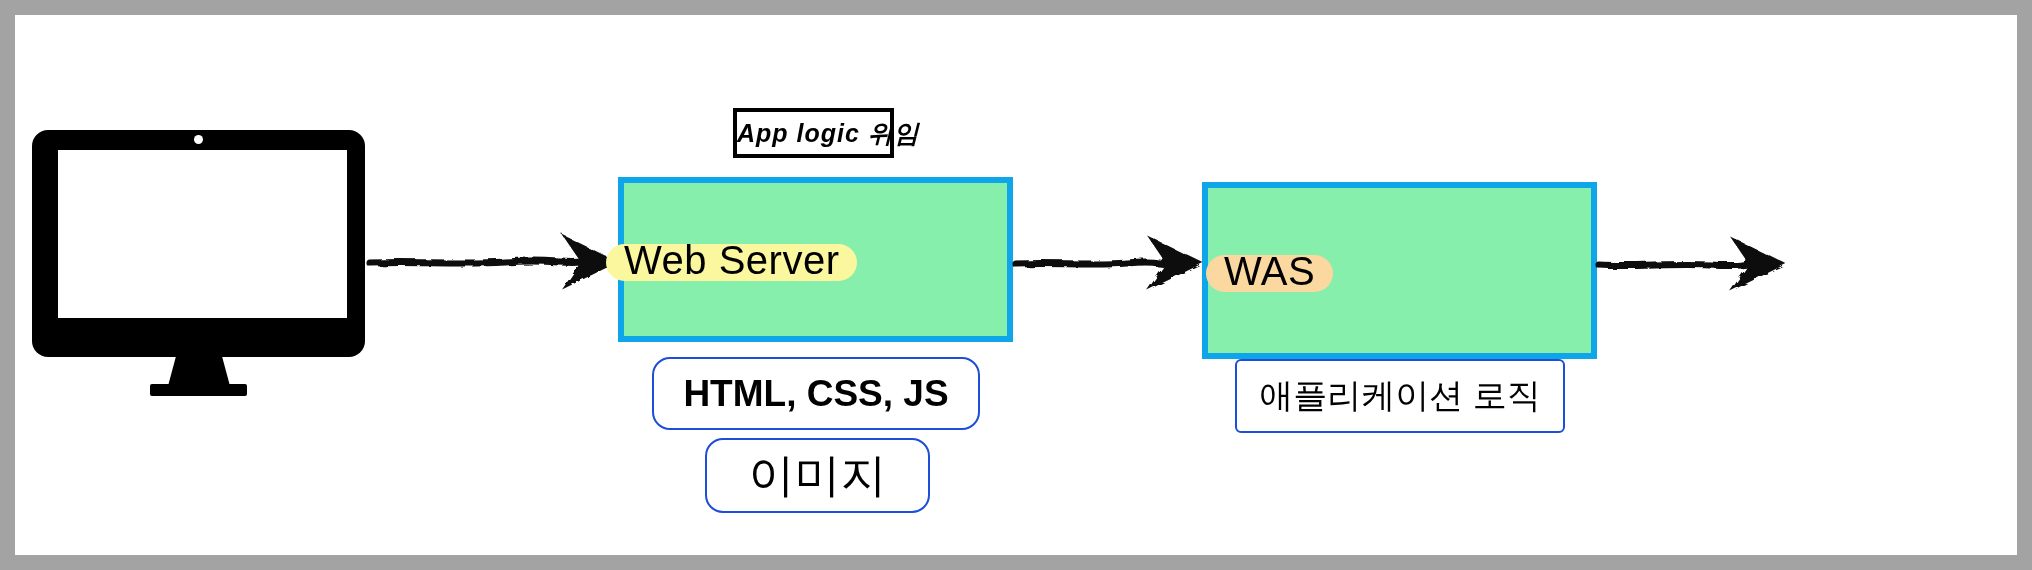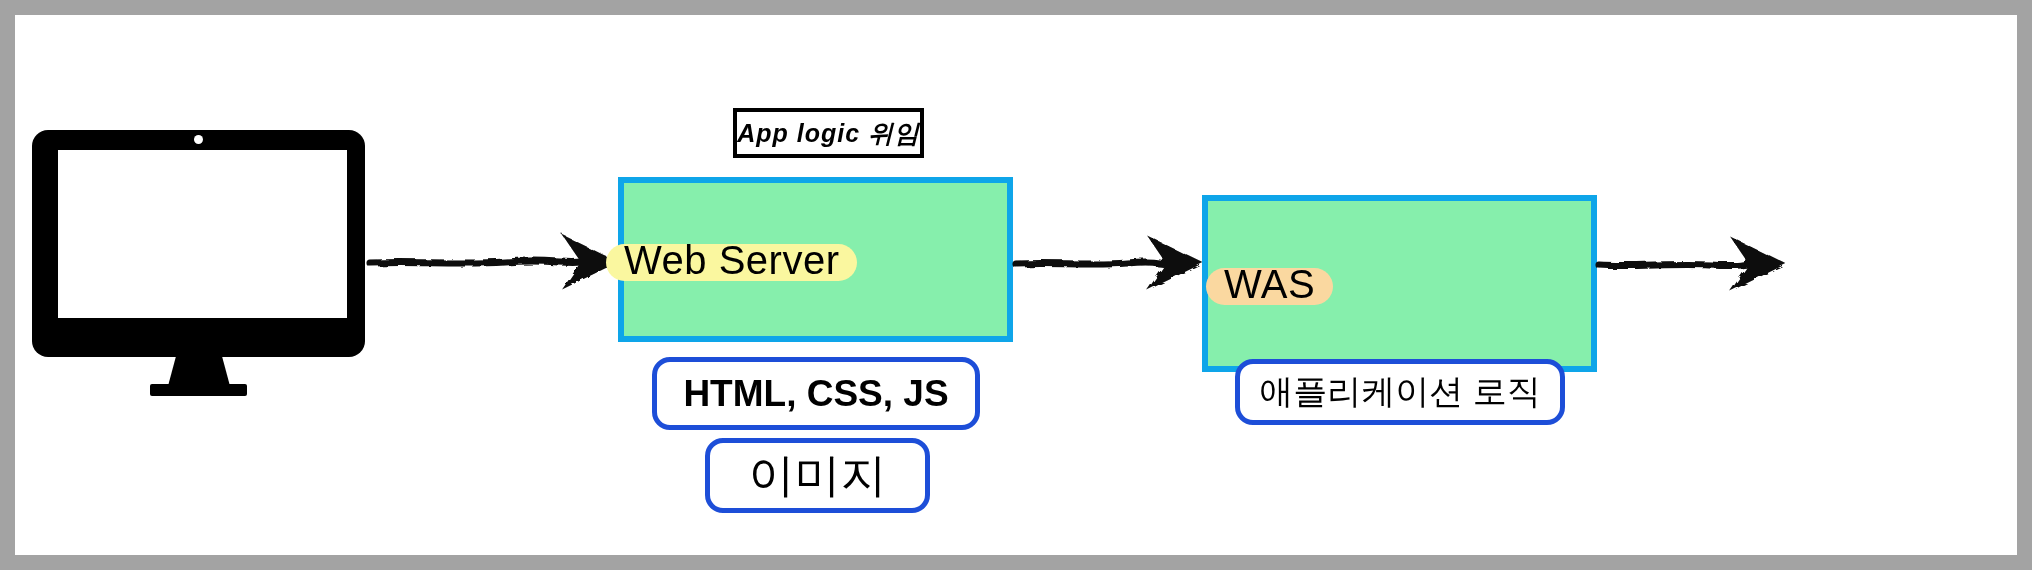--- a/index.html
+++ b/index.html
@@ -13,41 +13,41 @@
   .monitor .screen{position:absolute;left:26px;top:20px;width:289px;height:168px;background:#fff;}
   .monitor .camera{position:absolute;left:162px;top:5px;width:9px;height:9px;border-radius:50%;background:#fff;}
   .monitor .stand-neck{position:absolute;left:136px;top:226px;width:62px;height:30px;background:#000;
       clip-path:polygon(13% 0,87% 0,100% 100%,0 100%);}
   .monitor .stand-base{position:absolute;left:118px;top:254px;width:97px;height:12px;background:#000;border-radius:2px;}
 
   
   .node{position:absolute;box-sizing:border-box;background:#86efac;border:6px solid #0ea5e9;
         display:flex;align-items:center;}
   .node-web{left:603px;top:162px;width:395px;height:165px;}
-  .node-was{left:1187px;top:180px;width:395px;height:177px;padding-left:16px;}
+  .node-was{left:1187px;top:167px;width:395px;height:177px;padding-left:16px;}
 
   .node-label{position:relative;display:inline-block;font-size:40px;font-weight:500;
         letter-spacing:.5px;color:#000;line-height:1.15;}
   .node-label .txt{position:relative;z-index:1;}
   .node-label::before{content:"";position:absolute;left:-18px;right:-18px;top:7px;bottom:2px;
         border-radius:22px;z-index:0;}
   .hl-yellow::before{background:#faf79f;}
   .hl-orange::before{background:#fad8a0;}
 
   
-  .note{position:absolute;left:718px;top:93px;width:191px;height:50px;box-sizing:border-box;
-        border:4px solid #000;background:#fff;display:flex;align-items:center;justify-content:flex-end;}
+  .note{position:absolute;left:718px;top:93px;width:161px;height:50px;box-sizing:border-box;
+        border:4px solid #000;background:#fff;display:flex;align-items:center;justify-content:flex-start;}
   .note span{font-size:25px;font-style:italic;font-weight:700;letter-spacing:1px;color:#000;white-space:nowrap;}
 
   
-  .asset{position:absolute;box-sizing:border-box;background:#fff;border:5px solid #1d4ed8;border-radius:18px;
+  .asset{position:absolute;box-sizing:border-box;background:#fff;border:2px solid #1d4ed8;border-radius:18px;
         display:flex;align-items:center;justify-content:center;color:#000;white-space:nowrap;}
   .asset-html{left:637px;top:342px;width:328px;height:73px;font-size:37px;font-weight:700;}
   .asset-img{left:690px;top:423px;width:225px;height:75px;font-size:46px;font-weight:500;}
-  .asset-applogic{left:1220px;top:344px;width:330px;height:66px;font-size:34px;font-weight:500;}
+  .asset-applogic{left:1220px;top:344px;width:330px;height:74px;font-size:34px;font-weight:500;border-radius:6px;}
 
   
   .arrow{position:absolute;overflow:visible;}
   .a1{left:350px;top:217px;}
   .a2{left:997px;top:218px;}
   .a3{left:1580px;top:219px;}
 
   
   .db{position:absolute;left:1767px;top:133px;width:178px;height:233px;}
   .db svg{position:absolute;left:0;top:0;}

